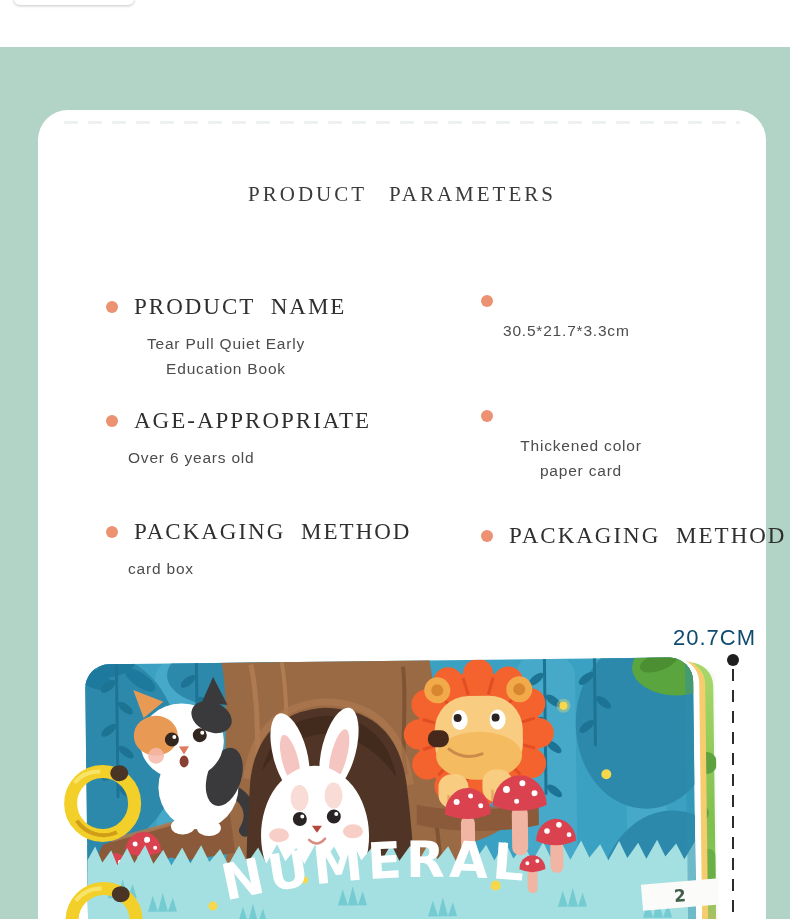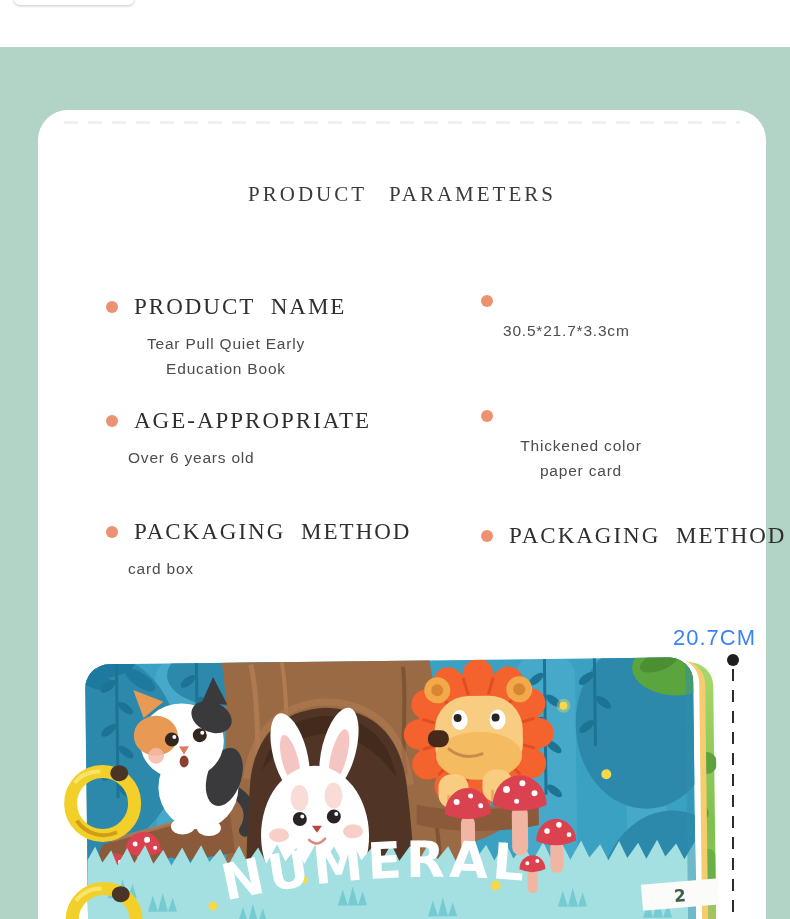--- a/index.html
+++ b/index.html
@@ -34,21 +34,21 @@
   }
   .param-values{
     margin-top:11px;font-size:15.5px;color:#4c4c4c;letter-spacing:.8px;line-height:25px;
   }
   .param-values.center{text-align:center;}
   .param-values.indent{padding-left:22px;}
   .vw240{width:240px;}
   .vw172{width:172px;margin-left:14px;}
   .measure-label{
     position:absolute;left:660px;top:625px;width:96px;text-align:right;
-    font-size:22px;color:#3b82f6;letter-spacing:1px;
+    font-size:22px;color:#0c4a6e;letter-spacing:1px;
   }
   .measure-dot{position:absolute;left:727px;top:654px;width:12px;height:12px;border-radius:50%;background:#1e1e1e;}
   .measure-line{
     position:absolute;left:732px;top:669px;width:2px;height:250px;
     background:repeating-linear-gradient(180deg,#2b2b2b 0 12px,transparent 12px 21px);
   }
   .book{
     position:absolute;left:55px;top:660px;width:660px;height:302px;
     transform:rotate(-0.7deg);transform-origin:80px 10px;
   }

